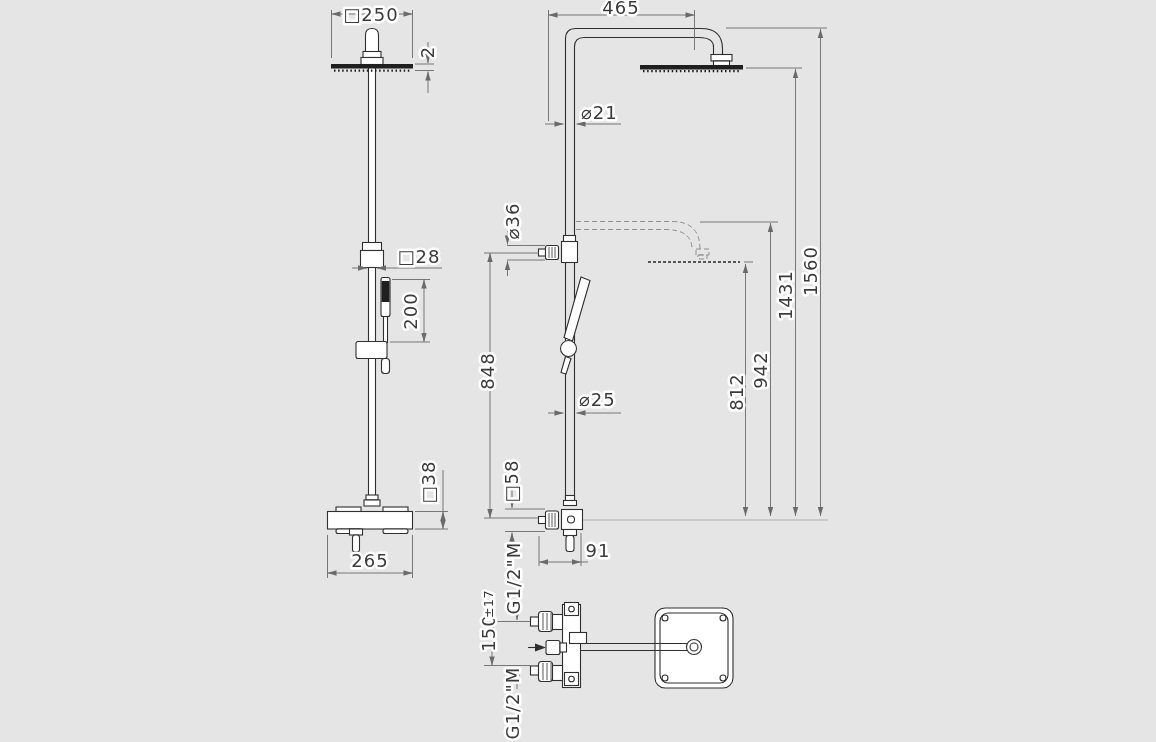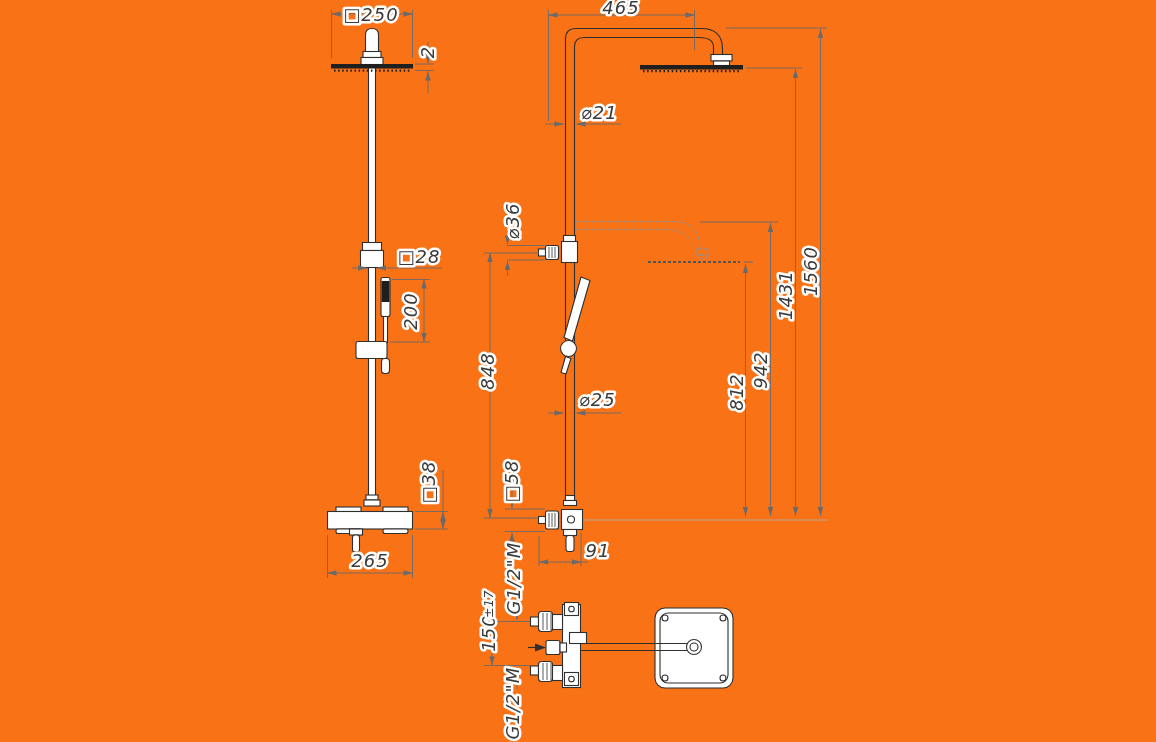--- a/index.html
+++ b/index.html
@@ -1,16 +1,16 @@
 <!DOCTYPE html>
 <html><head>
 <meta charset="utf-8">
 <style>
   html,body{margin:0;padding:0;background:#fff;}
-  .stage{position:relative;width:1156px;height:742px;background:#f97316;overflow:hidden;font-style:italic;}
+  .stage{position:relative;width:1156px;height:742px;background:#e5e5e5;overflow:hidden;}
   svg{display:block;}
   .part{fill:none;stroke:#2f2f2f;stroke-width:1.1;}
   .partw{fill:#fff;stroke:#2f2f2f;stroke-width:1.1;}
   .dark{fill:#1f1f1f;stroke:none;}
   .nozzle{fill:none;stroke:#1f1f1f;stroke-width:2.2;stroke-dasharray:1.5 2.6;}
   .dim{fill:none;stroke:#6a6a6a;stroke-width:0.9;}
   .dash{fill:none;stroke:#8f8f8f;stroke-width:1;stroke-dasharray:5 3;}
   .dashd{fill:none;stroke:#555;stroke-width:2;stroke-dasharray:3 2;}
   .knurl{fill:none;stroke:#2f2f2f;stroke-width:0.8;}
   .dt{font-family:"DejaVu Sans","Liberation Sans",sans-serif;font-size:18px;fill:#3b3b3b;

